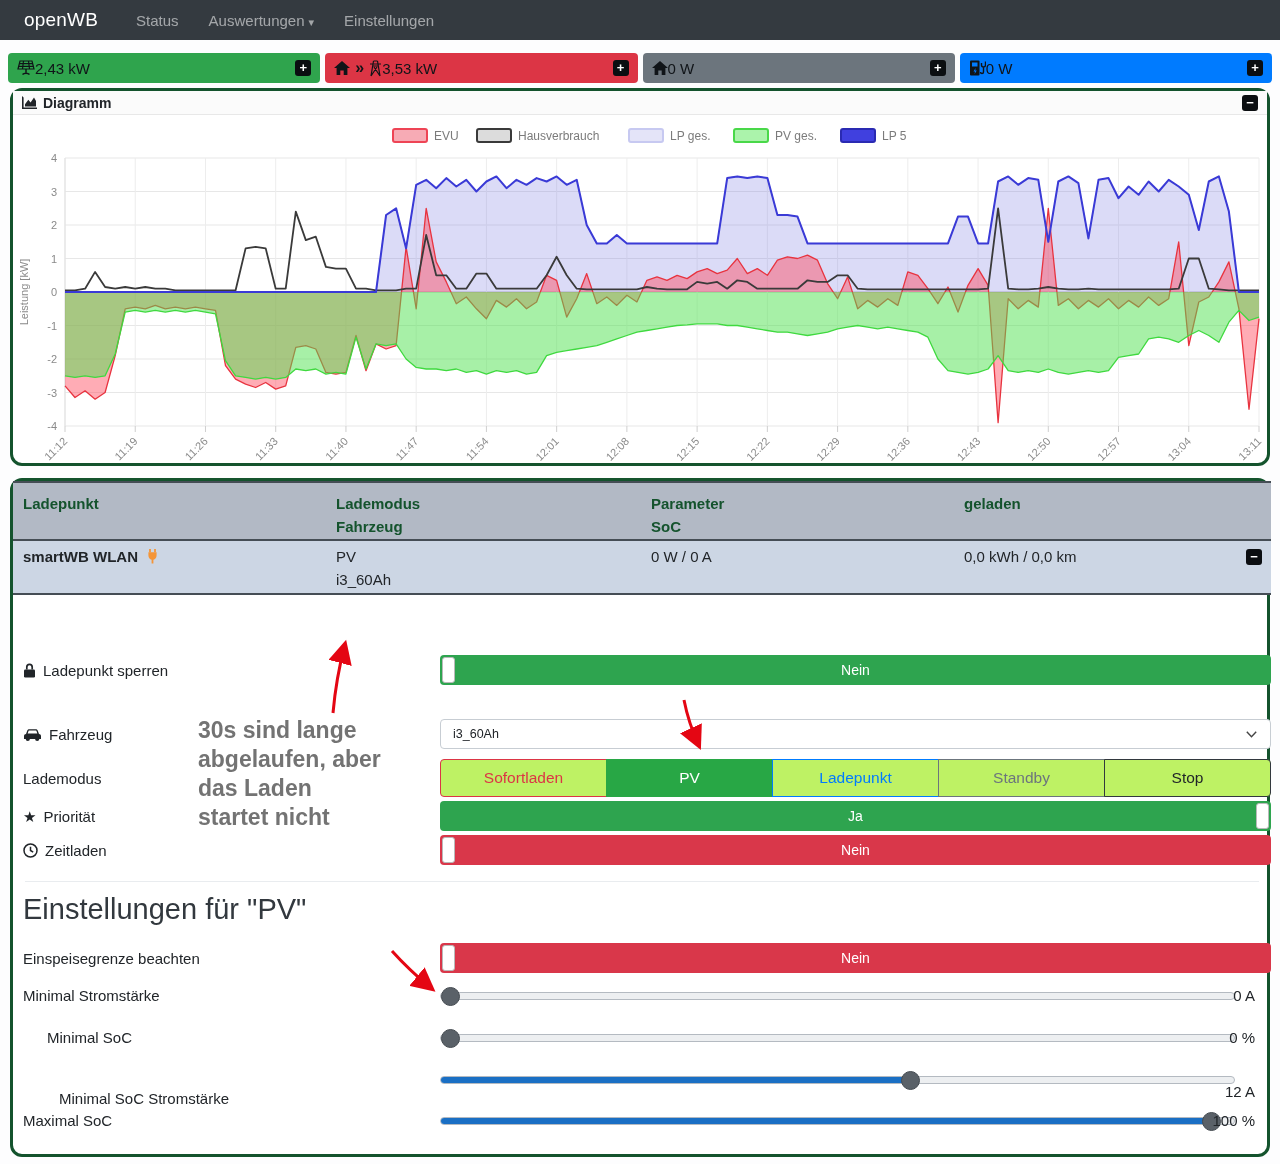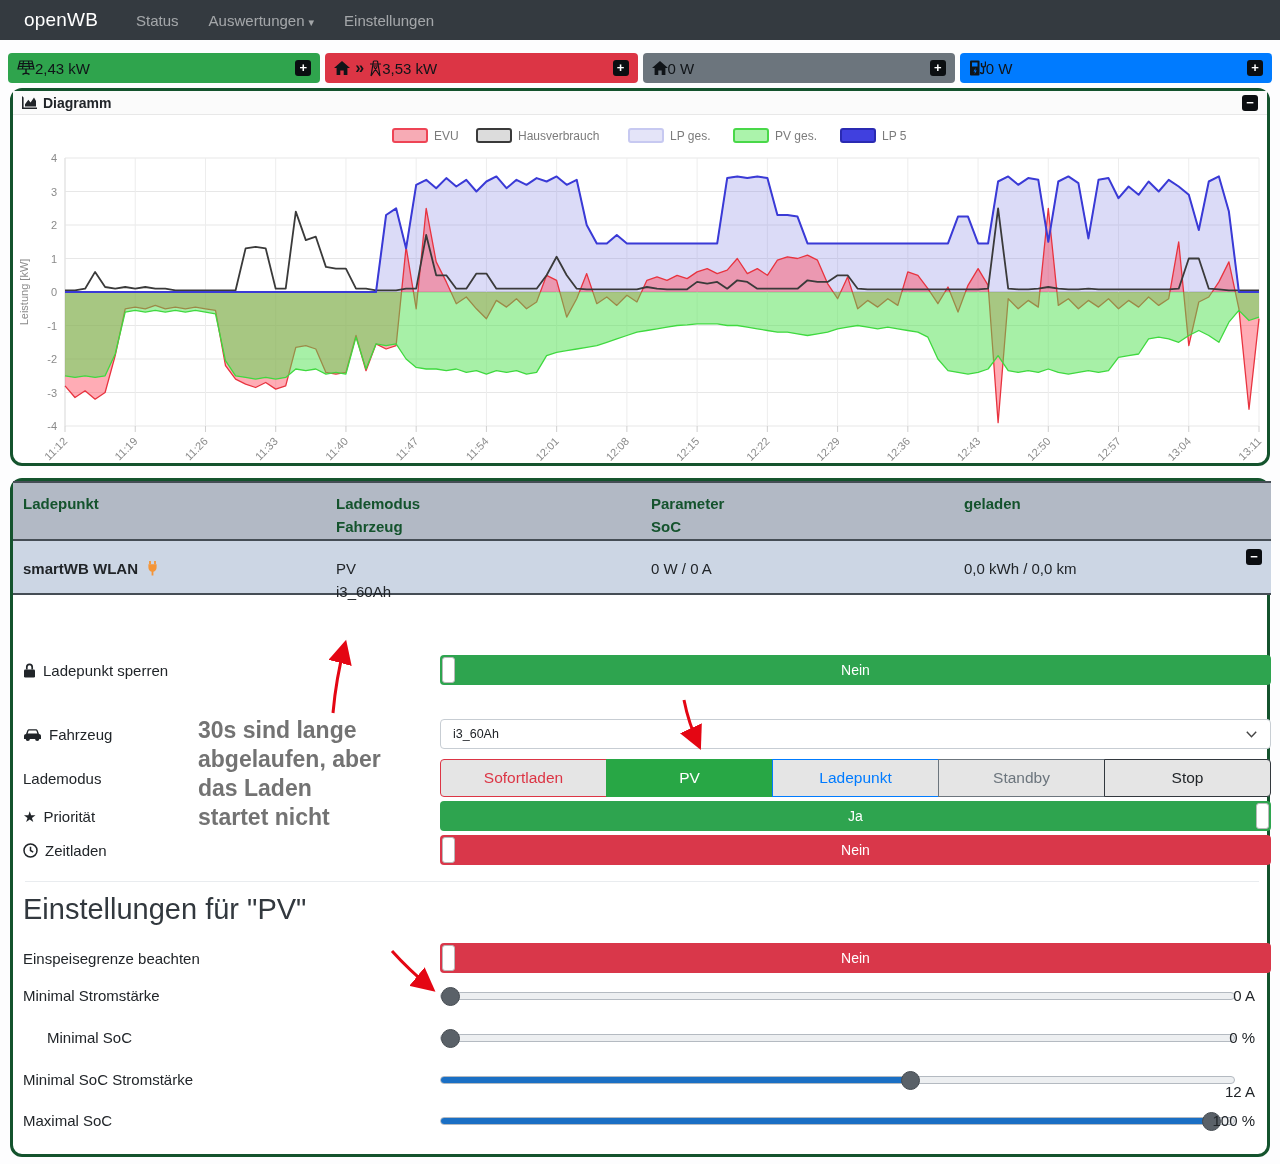--- a/index.html
+++ b/index.html
@@ -29,21 +29,21 @@
   .card1-head svg { margin-right:6px; }
   .card1-head .sq { margin-left:auto; }
 
   .card2 { left:10px; top:478px; width:1260px; height:679px; }
 
   
   .thead, .trow { position:absolute; left:0; width:1258px; display:grid; grid-template-columns:313px 315px 313px 1fr; }
   .thead { top:0; height:60px; background:#b2b9c5; border-top:2px solid #454d55; border-bottom:2px solid #454d55; color:#14532d; font-weight:bold; font-size:15px; }
   .thead div { padding:9px 0 0 10px; line-height:23px; }
   .trow { top:60px; height:54px; background:#ccd6e4; border-bottom:2px solid #454d55; color:#212529; font-size:15px; }
-  .trow > div { padding:16px 0 0 10px; line-height:23px; }
+  .trow > div { padding:4px 0 0 10px; line-height:23px; }
   .rowname { font-weight:bold; }
 
   
   .alert { left:12px; top:122px; width:1234px; height:46px; background:#d2ecf2; border:1px solid #bee5eb; border-radius:4px;
            color:#0c5460; font-size:15px; display:flex; align-items:center; padding-left:16px; }
   .info-ic { width:16px; height:16px; border-radius:50%; background:#0c5460; color:#d2ecf2; font-size:11px; font-weight:bold;
              font-family:"Liberation Serif",serif; display:flex; align-items:center; justify-content:center; margin-right:8px; }
 
   .lbl { position:absolute; left:10px; font-size:15px; color:#212529; display:flex; align-items:center; gap:7px; }
   .lbl svg, .lbl .star { flex:none; }
@@ -56,21 +56,21 @@
   .toggle.hl .handle { left:2px; } .toggle.hr .handle { right:2px; }
   .tg-green { background:#2ea44f; } .tg-red { background:#d9374a; }
 
   
   .select { position:absolute; left:427px; width:831px; height:30px; background:#fff; border:1px solid #c7cdd3; border-radius:4px;
             font-size:12.5px; color:#212529; display:flex; align-items:center; padding-left:12px; cursor:pointer; }
   .select svg { position:absolute; right:13px; }
 
   
   .btngrp { position:absolute; left:427px; width:831px; height:38px; display:flex; }
-  .btngrp button { flex:1; font-size:15.5px; font-family:inherit; background:#e5e5e5; border:1px solid #ccc; margin-left:-1px; cursor:pointer; }
+  .btngrp button { flex:1; font-size:15.5px; font-family:inherit; background:#bef264; border:1px solid #ccc; margin-left:-1px; cursor:pointer; }
   .btngrp button:first-child { border-radius:4px 0 0 4px; margin-left:0; }
   .btngrp button:last-child { border-radius:0 4px 4px 0; }
   .m0 { color:#dc3545; border-color:#dc3545 !important; }
   .m1 { background:#28a745 !important; color:#fff; border-color:#28a745 !important; }
   .m2 { color:#007bff; border-color:#007bff !important; }
   .m3 { color:#6c757d; border-color:#6c757d !important; }
   .m4 { color:#212529; border-color:#32383e !important; }
 
   .hr2 { position:absolute; left:12px; width:1234px; border:0; border-top:1px solid #e9ecef; }
   .h2 { position:absolute; left:10px; font-size:29px; color:#32383e; font-weight:400; }
@@ -355,21 +355,21 @@
 
     <div id="sliders">
         <div class="lbl" style="top: 506px;">Minimal Stromstärke</div>
         <div class="sl-track" style="top: 511px;"></div>
         <div class="sl-handle" style="left: 427.835px; top: 505.5px;"></div>
         <div class="sl-val" style="top: 506px;">0 A</div>
         <div class="lbl" style="top: 548px; margin-left: 24px;">Minimal SoC</div>
         <div class="sl-track" style="top: 553px;"></div>
         <div class="sl-handle" style="left: 427.835px; top: 547.5px;"></div>
         <div class="sl-val" style="top: 548px;">0 %</div>
-        <div class="lbl" style="top: 590px;">Minimal SoC Stromstärke</div>
+        <div class="lbl" style="top: 609px; margin-left: 36px;">Minimal SoC Stromstärke</div>
         <div class="sl-track" style="top: 595px;">
           <div class="sl-fill" style="width: 59.2%;"></div>
         </div>
         <div class="sl-handle" style="left: 888.14px; top: 589.5px;"></div>
         <div class="sl-val" style="top: 590px; margin-top: 12px;">12 A</div>
         <div class="lbl" style="top: 631px;">Maximal SoC</div>
         <div class="sl-track" style="top: 636px;">
           <div class="sl-fill" style="width: 97%;"></div>
         </div>
         <div class="sl-handle" style="left: 1188.65px; top: 630.5px;"></div>

